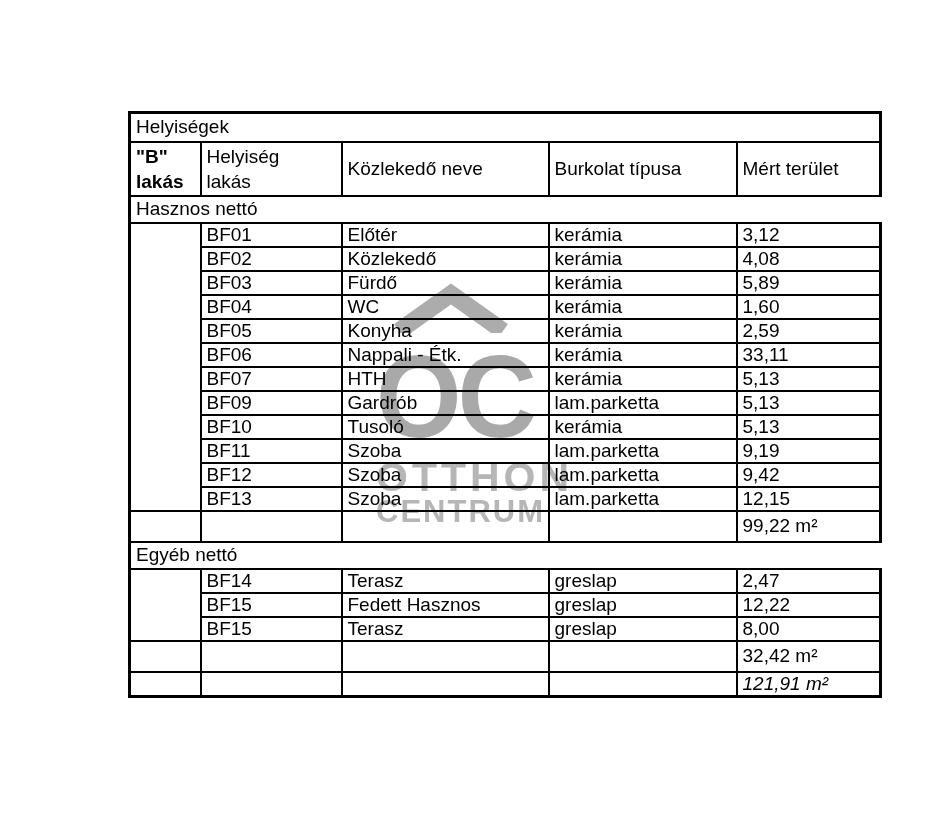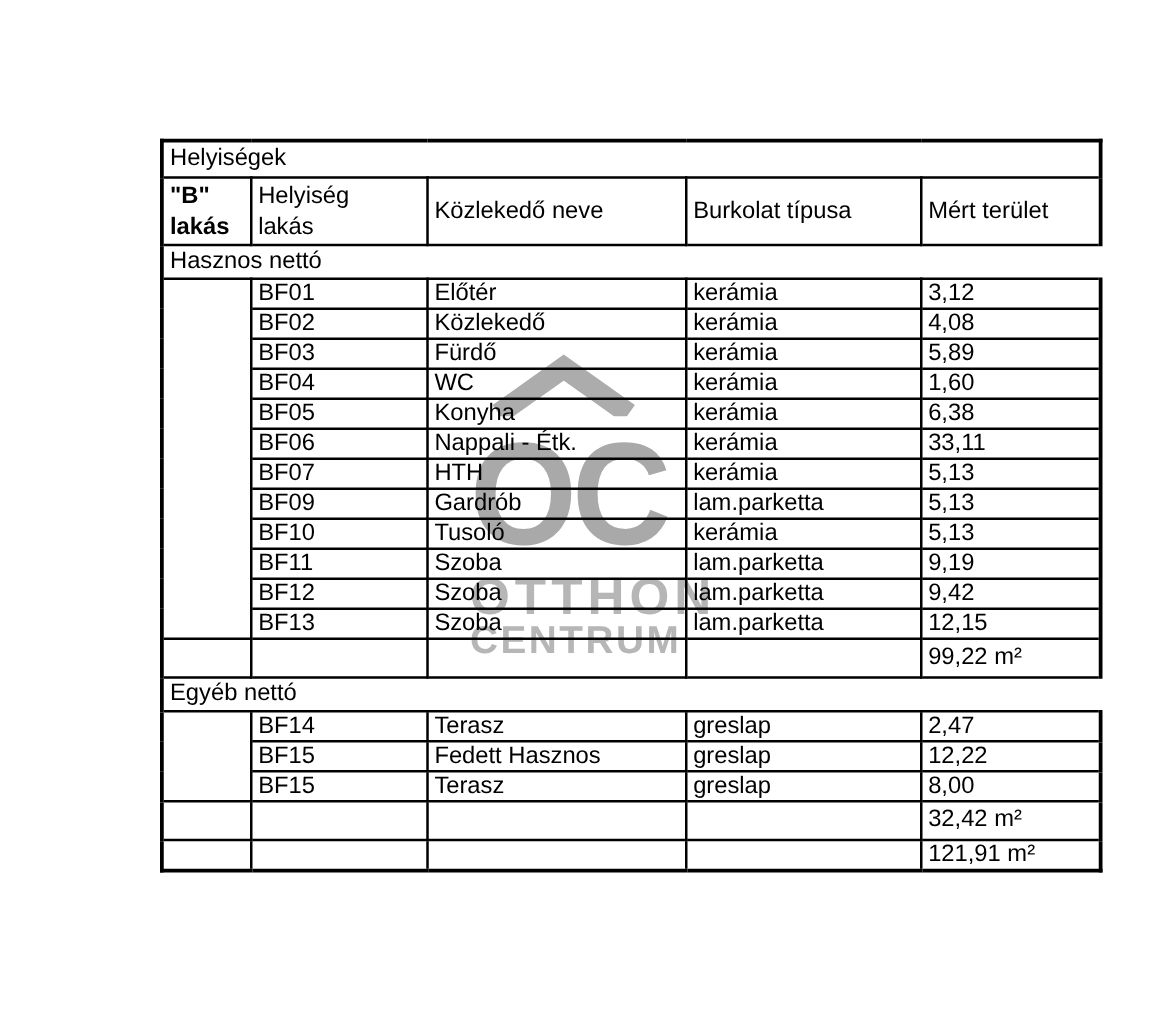--- a/index.html
+++ b/index.html
@@ -43,21 +43,21 @@
   tr.r-section{height:27px;}
   tr.r-data{height:21px;}
   tr.r-sub{height:31px;}
   tr.r-total{height:25px;}
 
   .title-cell{text-align:center;font-weight:bold;font-size:20px;}
   th.hdr{text-align:center;font-weight:normal;font-size:19px;line-height:25px;}
   th.hdr.bold{font-weight:bold;}
   .section-cell{font-weight:bold;font-size:20px;padding-left:3px;}
   .sub-val{font-weight:bold;font-size:20px;}
-  .total-val{font-weight:bold;font-size:20px;}
+  .total-val{font-weight:bold;font-style:italic;font-size:20px;}
 </style>
 </head>
 <body>
 
 <div class="page">
 
   <div class="watermark">
     <svg class="wm-chevron" width="118" height="50" viewBox="0 0 118 50">
       <path d="M7,48 L59,11 L111,48" fill="none" stroke="#acacac" stroke-width="17"></path>
     </svg>
@@ -120,21 +120,21 @@
     <tr class="r-data">
       <td>BF04</td>
       <td>WC</td>
       <td>kerámia</td>
       <td class="br">1,60</td>
     </tr>
     <tr class="r-data">
       <td>BF05</td>
       <td>Konyha</td>
       <td>kerámia</td>
-      <td class="br">6,38</td>
+      <td class="br">2,59</td>
     </tr>
     <tr class="r-data">
       <td>BF06</td>
       <td>Nappali - Étk.</td>
       <td>kerámia</td>
       <td class="br">33,11</td>
     </tr>
     <tr class="r-data">
       <td>BF07</td>
       <td>HTH</td>

